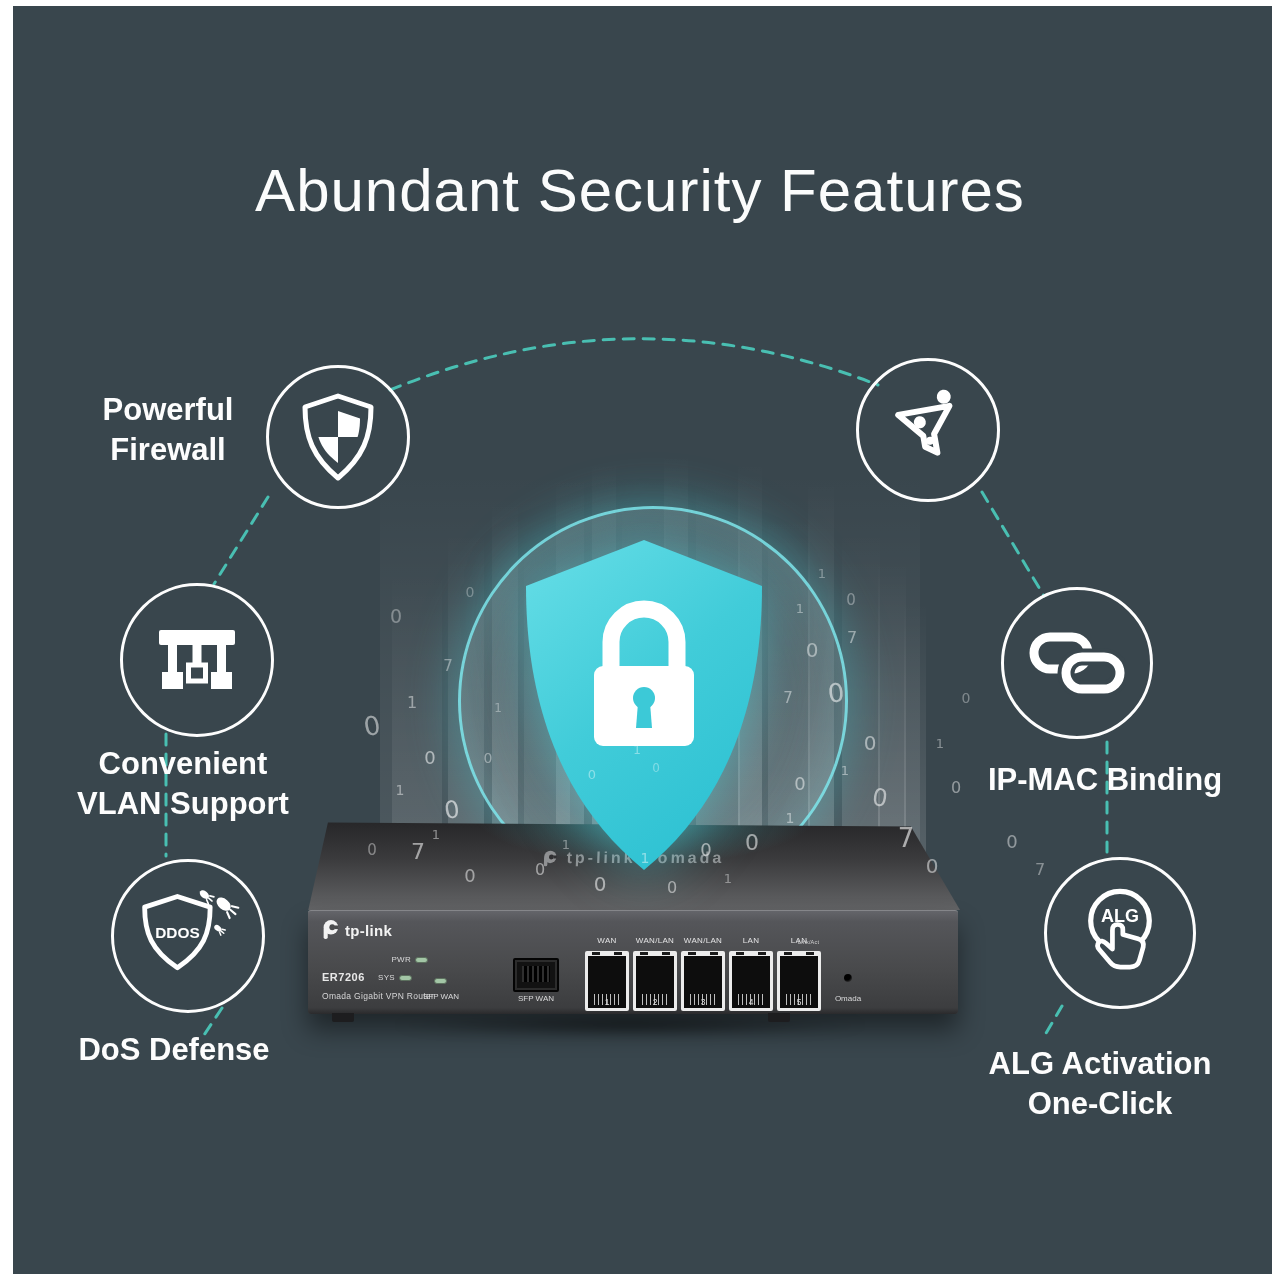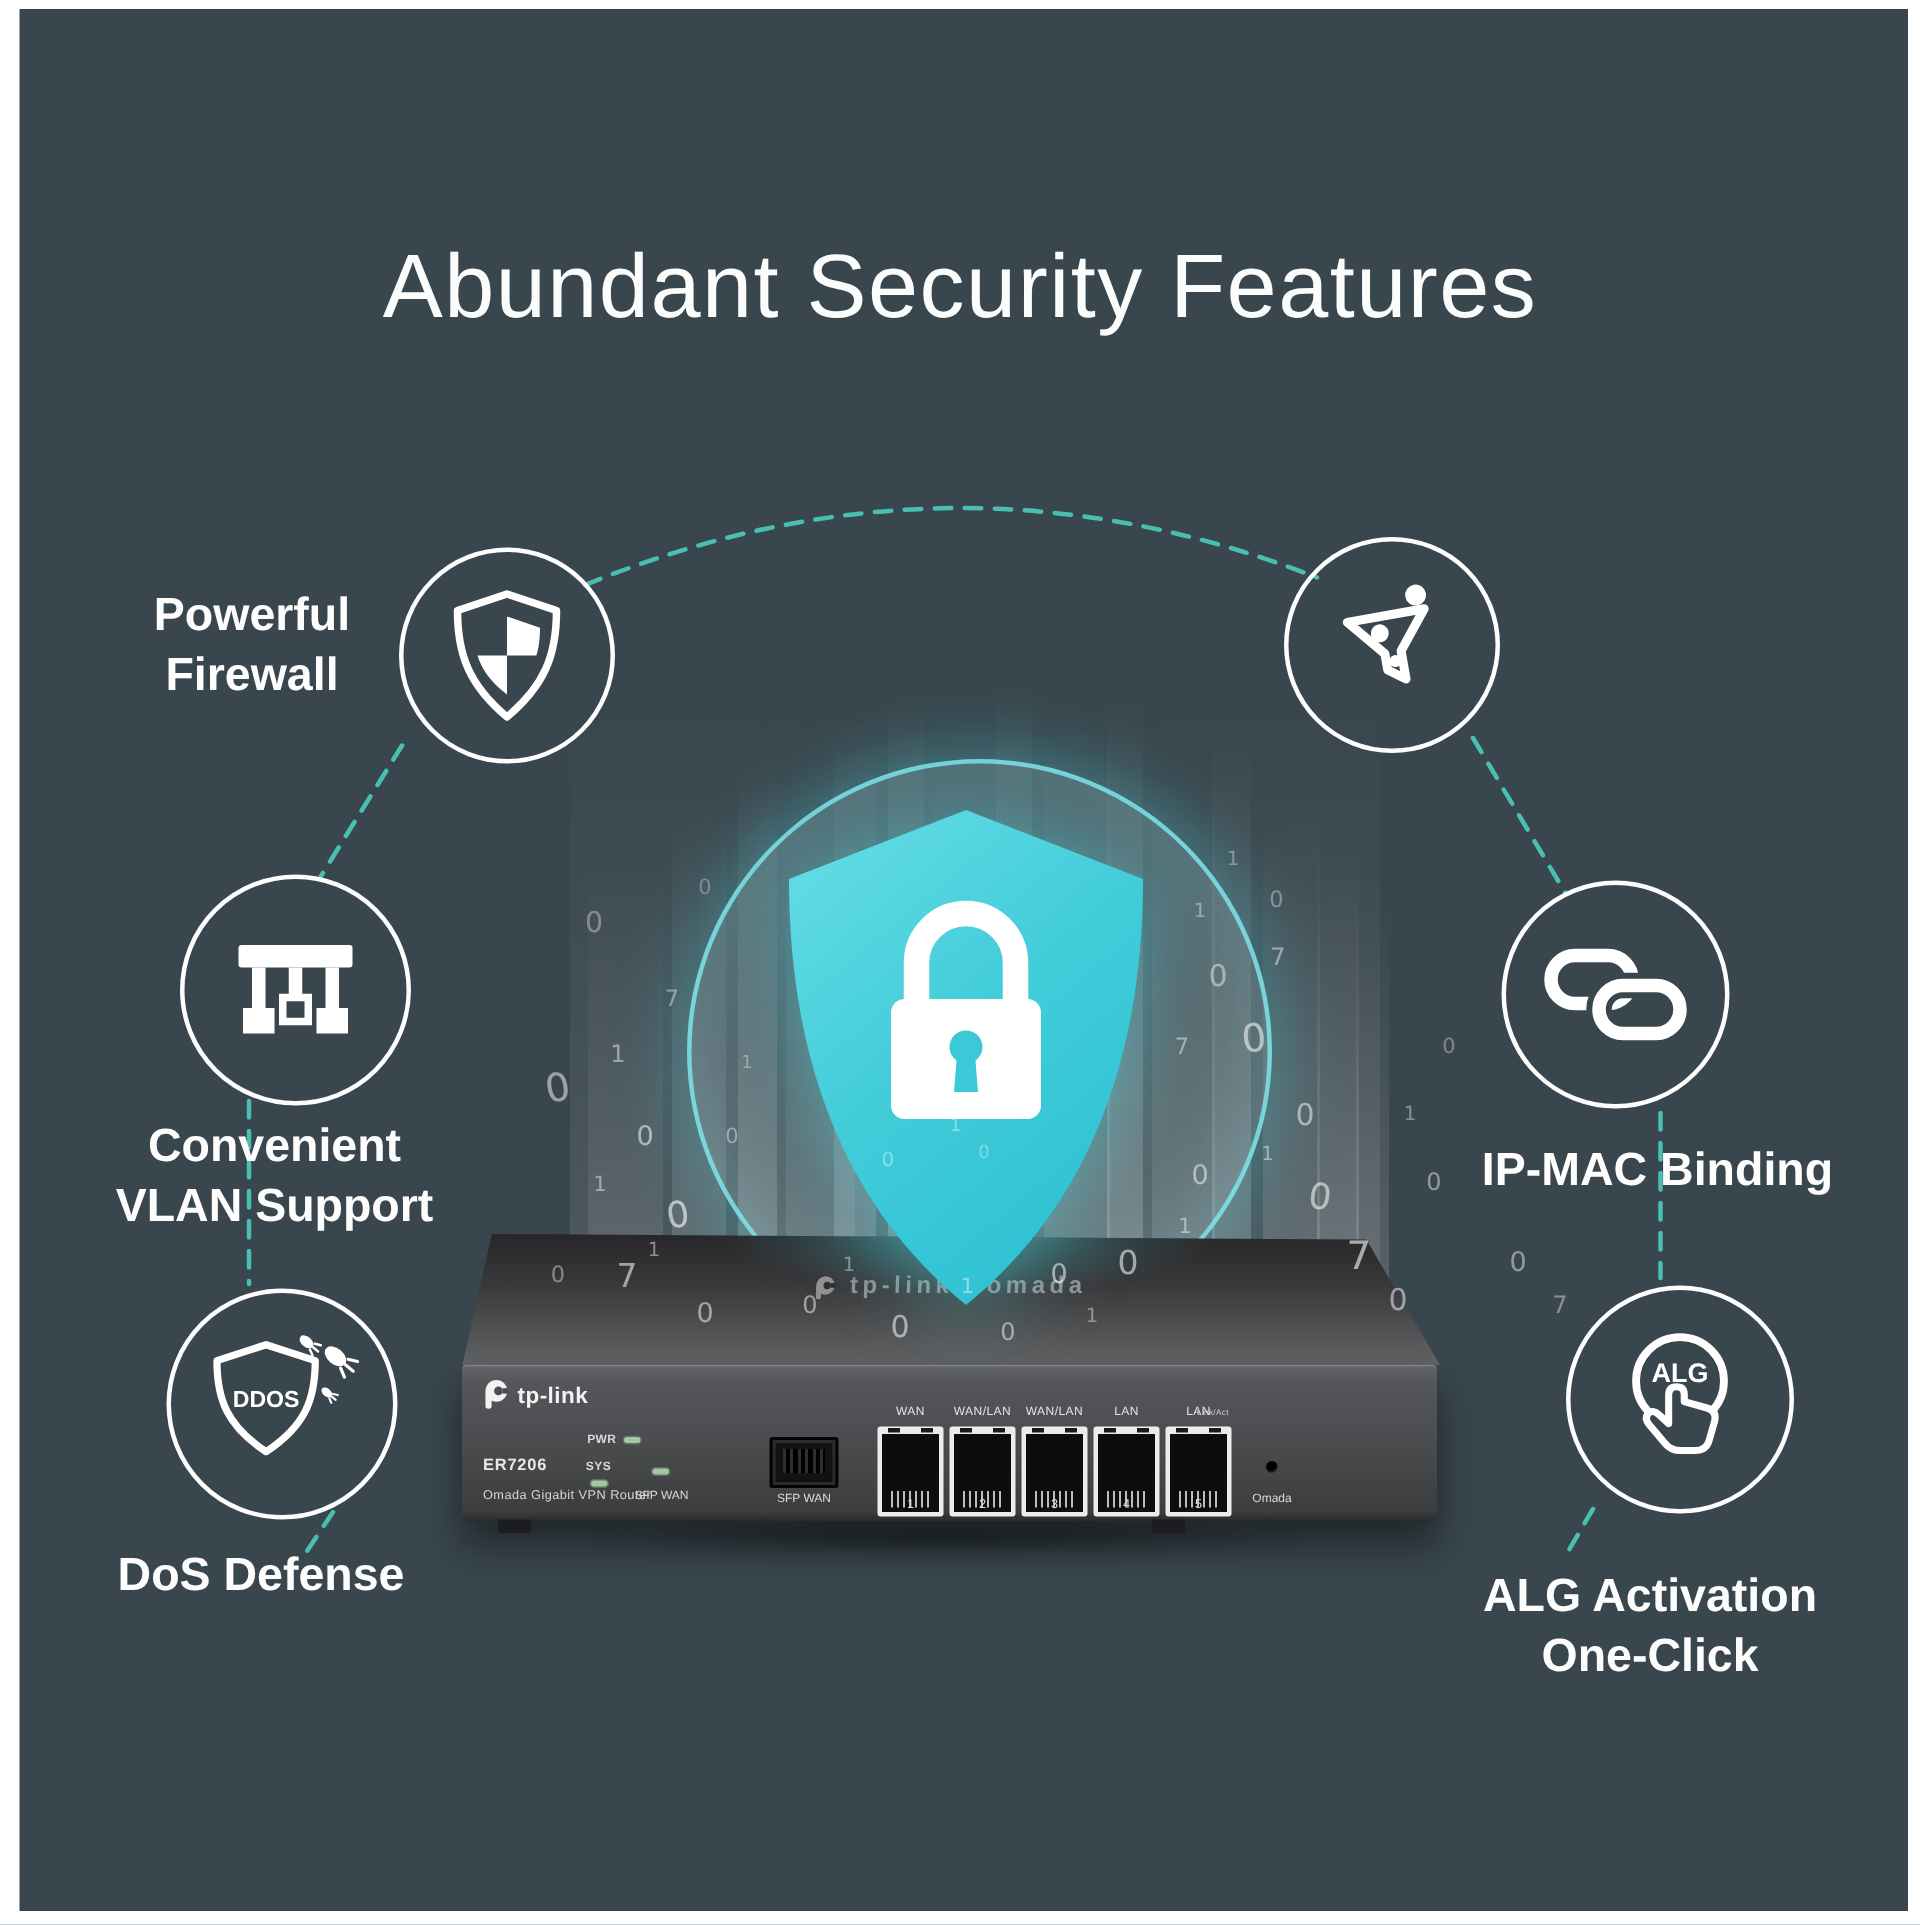--- a/index.html
+++ b/index.html
@@ -44,21 +44,21 @@
   .top-brand .sep{font-weight:400;opacity:0.7;letter-spacing:0;}
   .router-front{position:absolute;left:308px;top:910px;width:650px;height:103px;z-index:6;border-radius:3px;
     border-top:1px solid #85868a;
     background:linear-gradient(180deg,#64656a 0%, #55565a 10%, #494a4c 55%, #3c3d3f 94%, #2a2a2c 100%);
     box-shadow:0 16px 26px rgba(0,0,0,0.45);}
   .front-brand{position:absolute;left:12px;top:8px;display:flex;align-items:center;gap:5px;color:#f2f2f2;
     font-size:15px;font-weight:700;letter-spacing:0.3px;}
   .model{position:absolute;left:14px;top:60px;color:#e8e8e8;font-size:11px;font-weight:700;letter-spacing:0.5px;}
   .product{position:absolute;left:14px;top:80px;color:#d5d5d6;font-size:8.5px;letter-spacing:0.3px;}
   .led{position:absolute;width:58px;display:flex;justify-content:flex-end;align-items:center;gap:4px;}
-  .led-label{color:#d9d9da;font-size:8px;letter-spacing:0.3px;font-weight:bold;}
+  .led-label{color:#d9d9da;font-size:8px;letter-spacing:0.3px;}
   .led-pill{width:13px;height:6px;border-radius:3px;background:#a3c6a6;border:1px solid #5c705e;box-sizing:border-box;}
   .sfp-led-pill{position:absolute;left:126px;top:67px;width:13px;height:6px;border-radius:3px;background:#a3c6a6;border:1px solid #5c705e;box-sizing:border-box;}
   .sfp-led-label{position:absolute;left:104px;top:81px;width:58px;text-align:center;color:#d9d9da;font-size:8px;}
   .sfp-port{position:absolute;left:205px;top:47px;width:46px;height:34px;background:#121212;border:2px solid #040404;
     border-radius:2px;box-sizing:border-box;box-shadow:inset 0 0 0 2px #2c2c2c;}
   .sfp-inner{position:absolute;left:7px;top:6px;right:7px;bottom:8px;background:#000;
     background-image:repeating-linear-gradient(90deg,#2f2f2f 0 2px, transparent 2px 5px);}
   .sfp-port-label{position:absolute;left:198px;top:83px;width:60px;text-align:center;color:#d9d9da;font-size:8px;}
   .ports{position:absolute;left:277px;top:40px;display:flex;gap:4px;}
   .port{position:relative;width:44px;height:60px;background:#ececec;border-radius:2px;box-sizing:border-box;padding:19px;}
@@ -225,21 +225,21 @@
       </svg>
       <span>tp-link</span>
     </div>
     <div class="model">ER7206</div>
     <div class="product">Omada Gigabit VPN Router</div>
 
     <div class="led" style="left:62px;top:44px;">
       <span class="led-label">PWR</span>
       <span class="led-pill"></span>
     </div>
-    <div class="led" style="left:62px;top:62px;flex-direction:column;">
+    <div class="led" style="left:46px;top:62px;">
       <span class="led-label">SYS</span>
       <span class="led-pill"></span>
     </div>
     <span class="sfp-led-pill"></span>
     <div class="sfp-led-label">SFP WAN</div>
 
     <div class="sfp-port">
           <div class="sfp-inner"></div>
         </div>
     <div class="sfp-port-label">SFP WAN</div>

